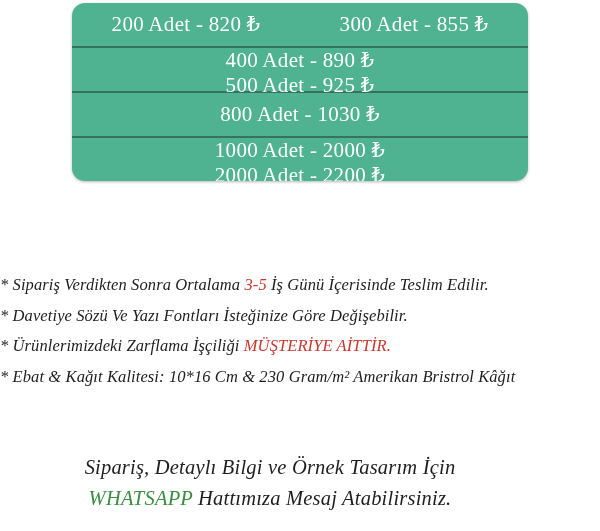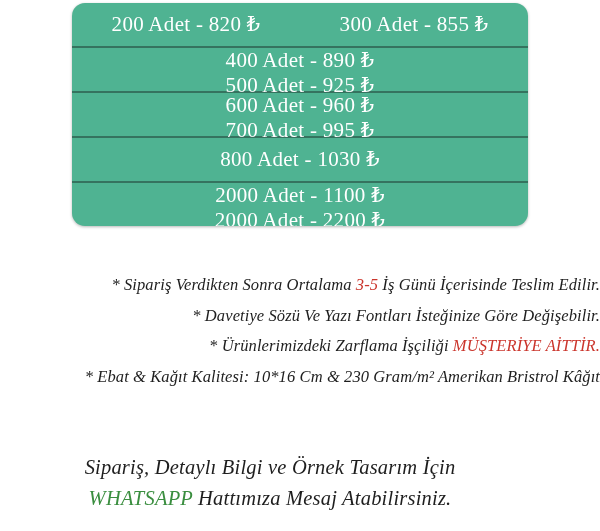--- a/index.html
+++ b/index.html
@@ -32,21 +32,21 @@
   .price-cell{
     flex:1;display:flex;align-items:center;justify-content:center;
     color:var(--table_text);
     font-size:21px;letter-spacing:.3px;
     white-space:nowrap;
   }
 
   
   .notes{
     position:absolute;left:0;top:270px;width:600px;
-    text-align:right;
+    text-align:left;
     font-style:italic;
     font-size:16.5px;line-height:30.7px;
     color:var(--note_text);
     letter-spacing:.1px;
   }
   .note-line{white-space:nowrap;}
   .c-red{color:var(--accent_red);}
   .c-green{color:var(--accent_green);}
 
   
@@ -68,28 +68,24 @@
   <div class="price-table">
     <div class="price-row">
       <div class="price-cell">200 Adet - 820 ₺</div>
       <div class="price-cell">300 Adet - 855 ₺</div>
     </div>
     <div class="price-row">
       <div class="price-cell">400 Adet - 890 ₺</div>
       <div class="price-cell">500 Adet - 925 ₺</div>
     </div>
     <div class="price-row">
-      <div class="price-cell">600 Adet - 960 ₺</div>
-      <div class="price-cell">700 Adet - 995 ₺</div>
-    </div>
-    <div class="price-row">
       <div class="price-cell">800 Adet - 1030 ₺</div>
     </div>
     <div class="price-row">
-      <div class="price-cell">2000 Adet - 1100 ₺</div>
+      <div class="price-cell">1000 Adet - 2000 ₺</div>
       <div class="price-cell">2000 Adet - 2200 ₺</div>
     </div>
   </div>
 
   <div class="notes">
     <div class="note-line"><span>* Sipariş Verdikten Sonra Ortalama </span><span class="c-red">3-5</span><span> İş Günü İçerisinde Teslim Edilir.</span></div>
     <div class="note-line"><span>* Davetiye Sözü Ve Yazı Fontları İsteğinize Göre Değişebilir.</span></div>
     <div class="note-line"><span>* Ürünlerimizdeki Zarflama İşçiliği </span><span class="c-red">MÜŞTERİYE AİTTİR.</span></div>
     <div class="note-line"><span>* Ebat &amp; Kağıt Kalitesi: 10*16 Cm &amp; 230 Gram/m² Amerikan Bristrol Kâğıt</span></div>
   </div>

